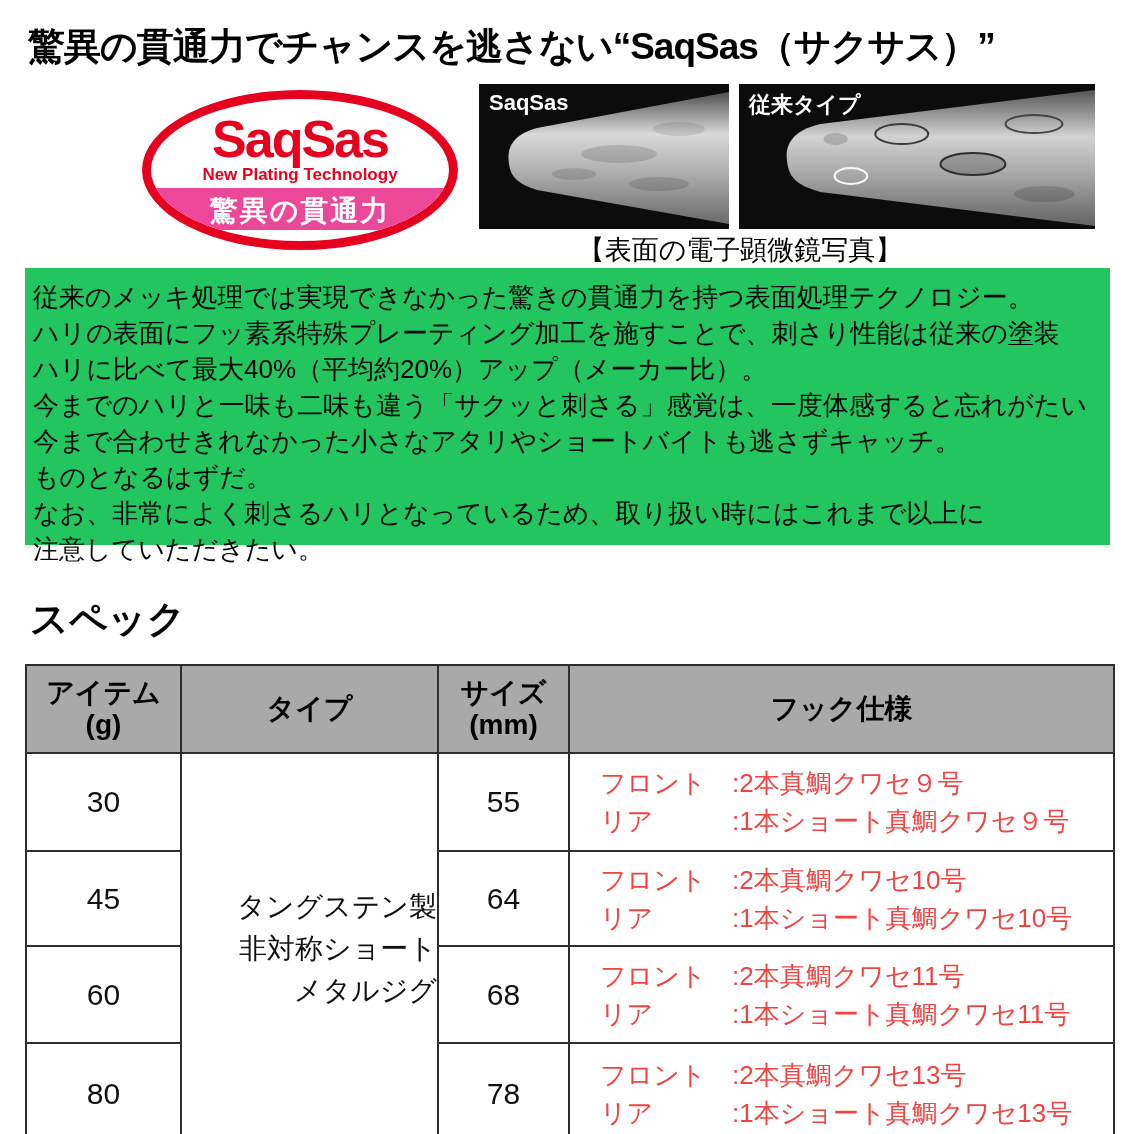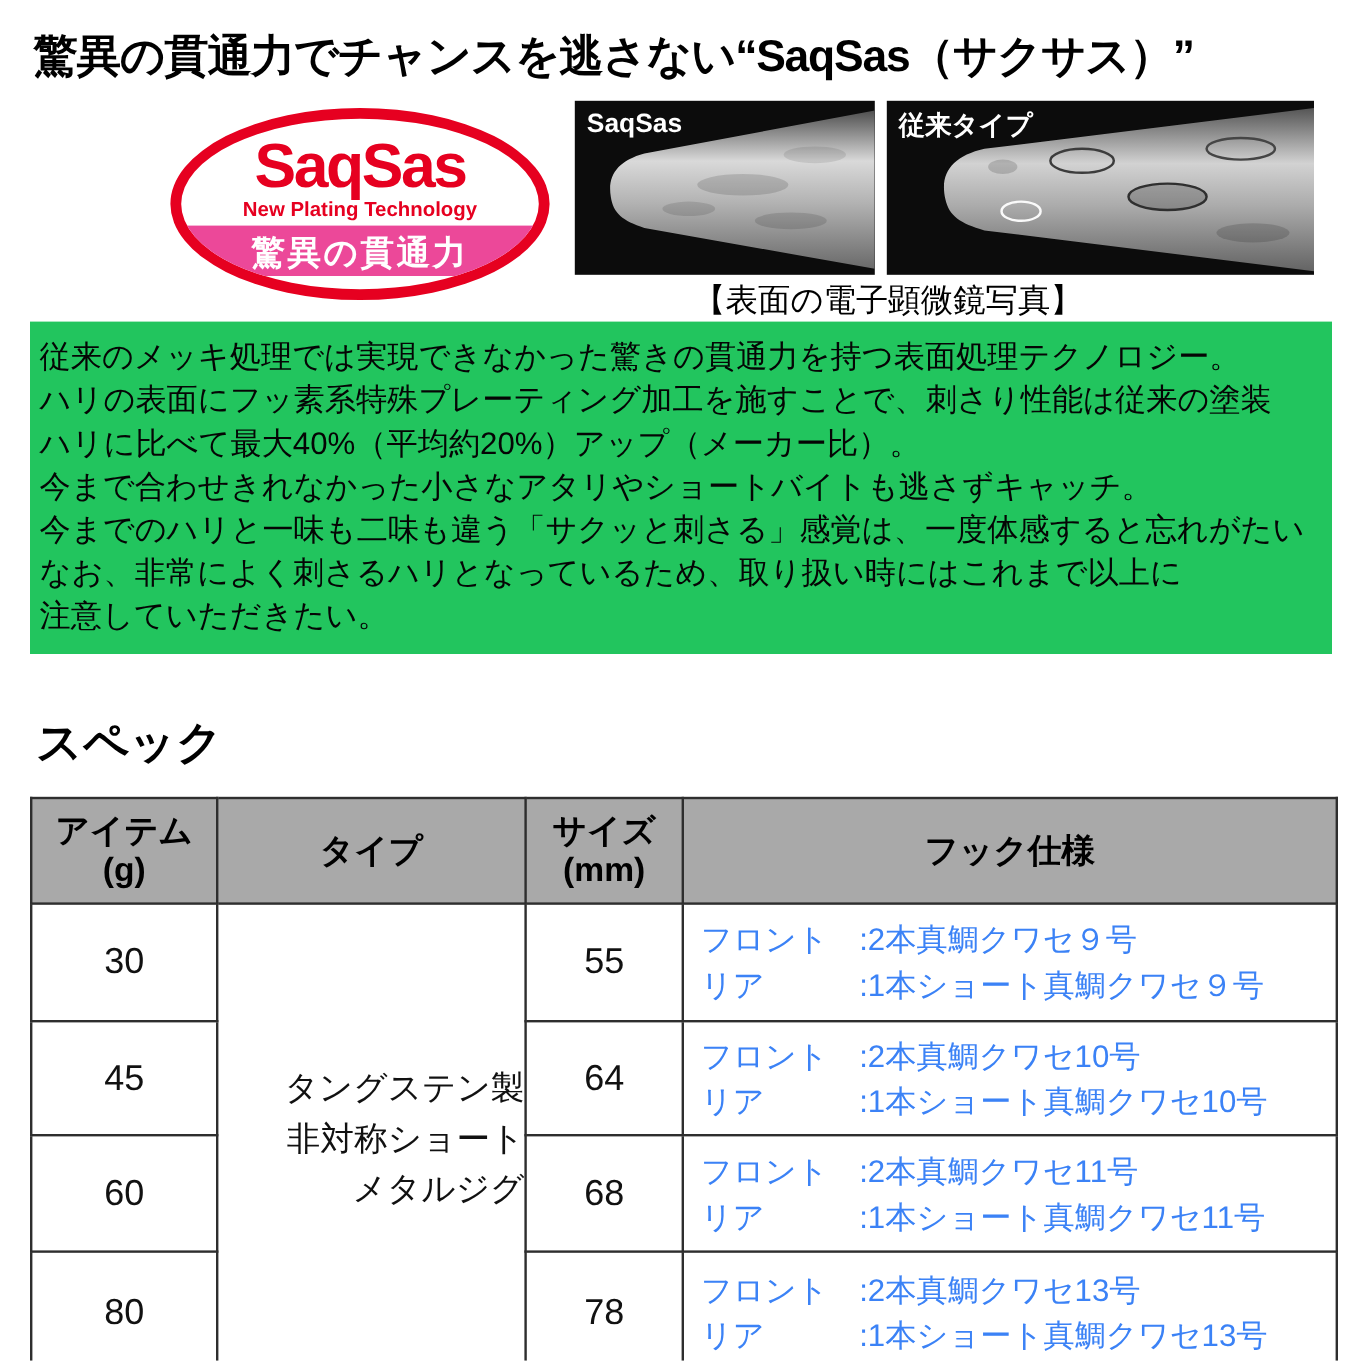--- a/index.html
+++ b/index.html
@@ -40,21 +40,21 @@
   
   .spec-table{position:absolute;left:25px;top:664px;border-collapse:collapse;table-layout:fixed;width:1088px;}
   .spec-table th,.spec-table td{border:2px solid #2e2e2e;padding:0;box-sizing:border-box;}
   .spec-table th{background:#a9a9a9;font-weight:700;font-size:28px;text-align:center;
     vertical-align:middle;line-height:32px;color:#000;}
   .th-hdr{height:88px;}
   .cell-num{text-align:center;vertical-align:middle;font-size:30px;color:#111;}
   .cell-type{text-align:right;vertical-align:middle;font-size:28px;line-height:42px;color:#111;}
   .cell-hook{vertical-align:middle;}
   .hook-grid{display:grid;grid-template-columns:132px 1fr;row-gap:8px;
-    padding-left:14px;font-size:26px;line-height:30px;color:#3b82f6;white-space:nowrap;}
+    padding-left:30px;font-size:26px;line-height:30px;color:#ef4444;white-space:nowrap;}
   .r1{height:98px;} .r2{height:95px;} .r3{height:97px;} .r4{height:101px;}
 </style>
 </head>
 <body>
 
 <div class="page">
 
   <div class="page-title">驚異の貫通力でチャンスを逃さない“SaqSas（サクサス）”</div>
 
   <div class="logo">
@@ -102,22 +102,23 @@
       <ellipse cx="300" cy="110" rx="30" ry="8" fill="#00000026"></ellipse>
     </svg>
   </div>
 
   <div class="photo-caption">【表面の電子顕微鏡写真】</div>
 
   <div class="desc-panel">
     <div class="desc-line">従来のメッキ処理では実現できなかった驚きの貫通力を持つ表面処理テクノロジー。</div>
     <div class="desc-line">ハリの表面にフッ素系特殊プレーティング加工を施すことで、刺さり性能は従来の塗装</div>
     <div class="desc-line">ハリに比べて最大40%（平均約20%）アップ（メーカー比）。</div>
+    <div class="desc-line">今までのハリと一味も二味も違う「サクッと刺さる」感覚は、一度体感すると忘れがたい</div>
     <div class="desc-line">今まで合わせきれなかった小さなアタリやショートバイトも逃さずキャッチ。</div>
-    <div class="desc-line">今までのハリと一味も二味も違う「サクッと刺さる」感覚は、一度体感すると忘れがたい</div>
+    <div class="desc-line">ものとなるはずだ。</div>
     <div class="desc-line">なお、非常によく刺さるハリとなっているため、取り扱い時にはこれまで以上に</div>
     <div class="desc-line">注意していただきたい。</div>
   </div>
 
   <div class="spec-heading">スペック</div>
 
   <table class="spec-table">
     <colgroup>
       <col style="width:155px">
         <col style="width:257px">

